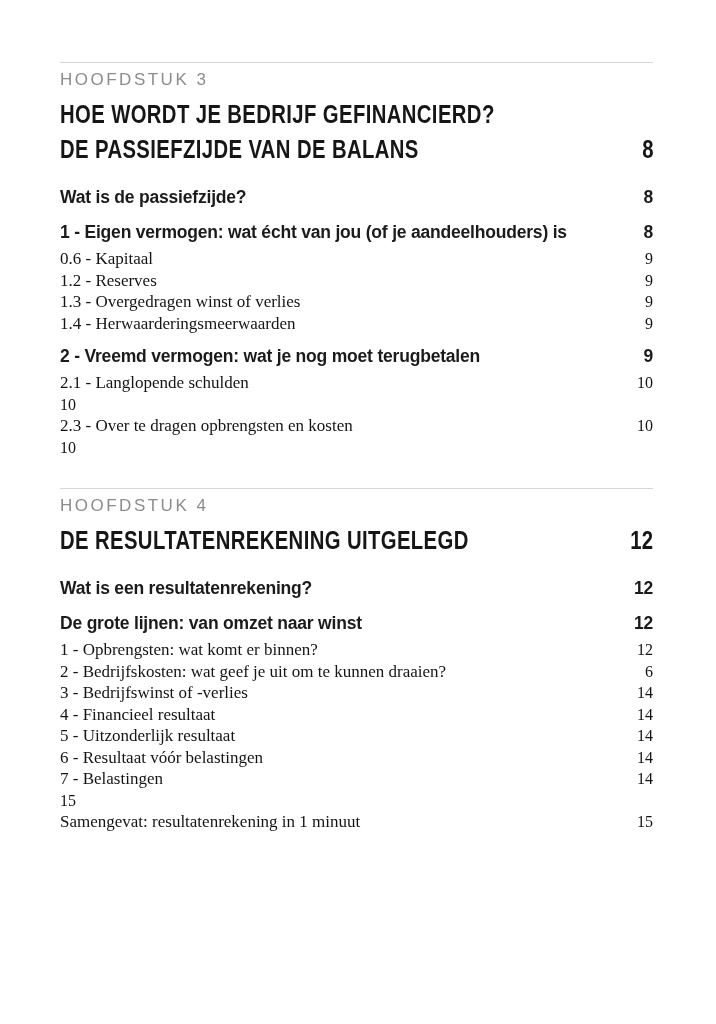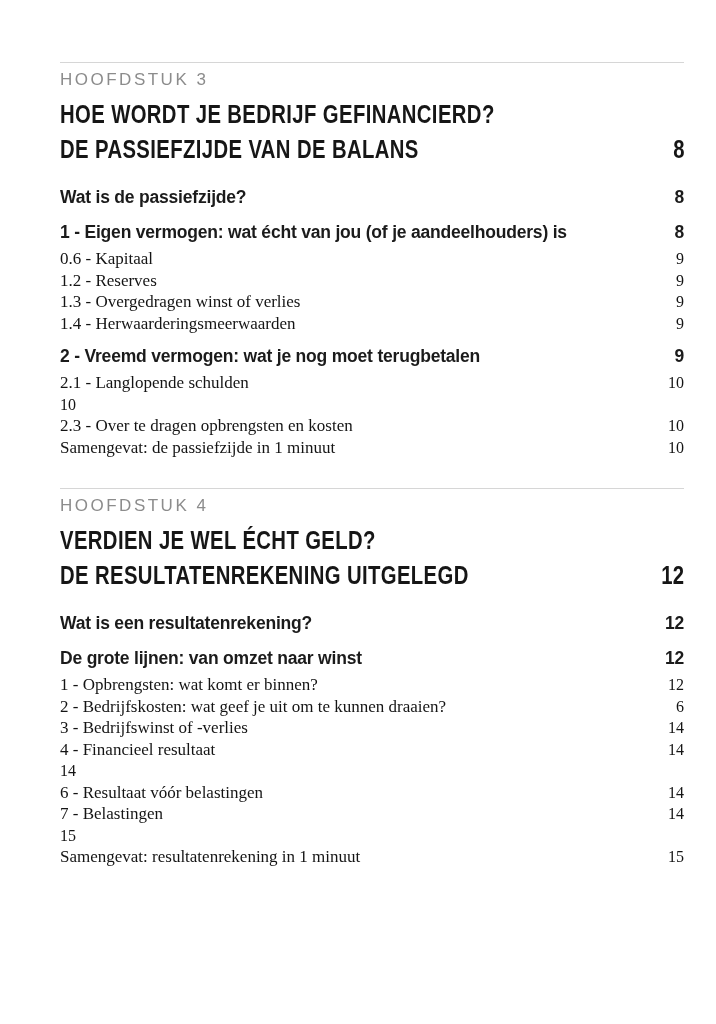--- a/index.html
+++ b/index.html
@@ -3,21 +3,21 @@
 <meta charset="utf-8">
 <style>
   html, body { margin: 0; padding: 0; background: #ffffff; }
   .page {
     position: relative;
     width: 716px;
     height: 1024px;
     background: #ffffff;
     overflow: hidden;
     box-sizing: border-box;
-    padding: 62px 32px 0 60px;
+    padding: 62px 63px 0 60px;
     font-family: "Liberation Sans", sans-serif;
     color: #1a1a1a;
   }
   .chapter { border-top: 1px solid #d6d6d6; }
   .chapter + .chapter { margin-top: 30px; }
 
   .kicker {
     padding-top: 7px;
     font-size: 17px;
     line-height: 20px;
@@ -136,32 +136,28 @@
   <div class="row row-serif">
     <span class="pnum">10</span>
   </div>
 
   <div class="row row-serif">
     <span class="label">2.3 - Over te dragen opbrengsten en kosten</span>
     <span class="pnum">10</span>
   </div>
 
   <div class="row row-serif">
-    <span class="label">Samengevat: de passiefzijde in 1 minuut</span>
     <span class="pnum">10</span>
   </div>
 </div>
   </section>
 
   <section class="chapter">
     <div class="kicker">HOOFDSTUK 4</div>
     <h1 class="chapter-title">
-      <div class="title-line">
-        <span class="condensed">VERDIEN JE WEL ÉCHT GELD?</span>
-      </div>
       <div class="title-line">
         <span class="condensed">DE RESULTATENREKENING UITGELEGD</span>
         <span class="condensed pnum-big">12</span>
       </div>
     </h1>
     <div class="entries">
   <div class="row row-bold">
     <span class="label">Wat is een resultatenrekening?</span>
     <span class="pnum">12</span>
   </div>
@@ -185,20 +181,21 @@
     <span class="label">3 - Bedrijfswinst of -verlies</span>
     <span class="pnum">14</span>
   </div>
 
   <div class="row row-serif">
     <span class="label">4 - Financieel resultaat</span>
     <span class="pnum">14</span>
   </div>
 
   <div class="row row-serif">
+    <span class="label">5 - Uitzonderlijk resultaat</span>
     <span class="pnum">14</span>
   </div>
 
   <div class="row row-serif">
     <span class="label">6 - Resultaat vóór belastingen</span>
     <span class="pnum">14</span>
   </div>
 
   <div class="row row-serif">
     <span class="label">7 - Belastingen</span>

